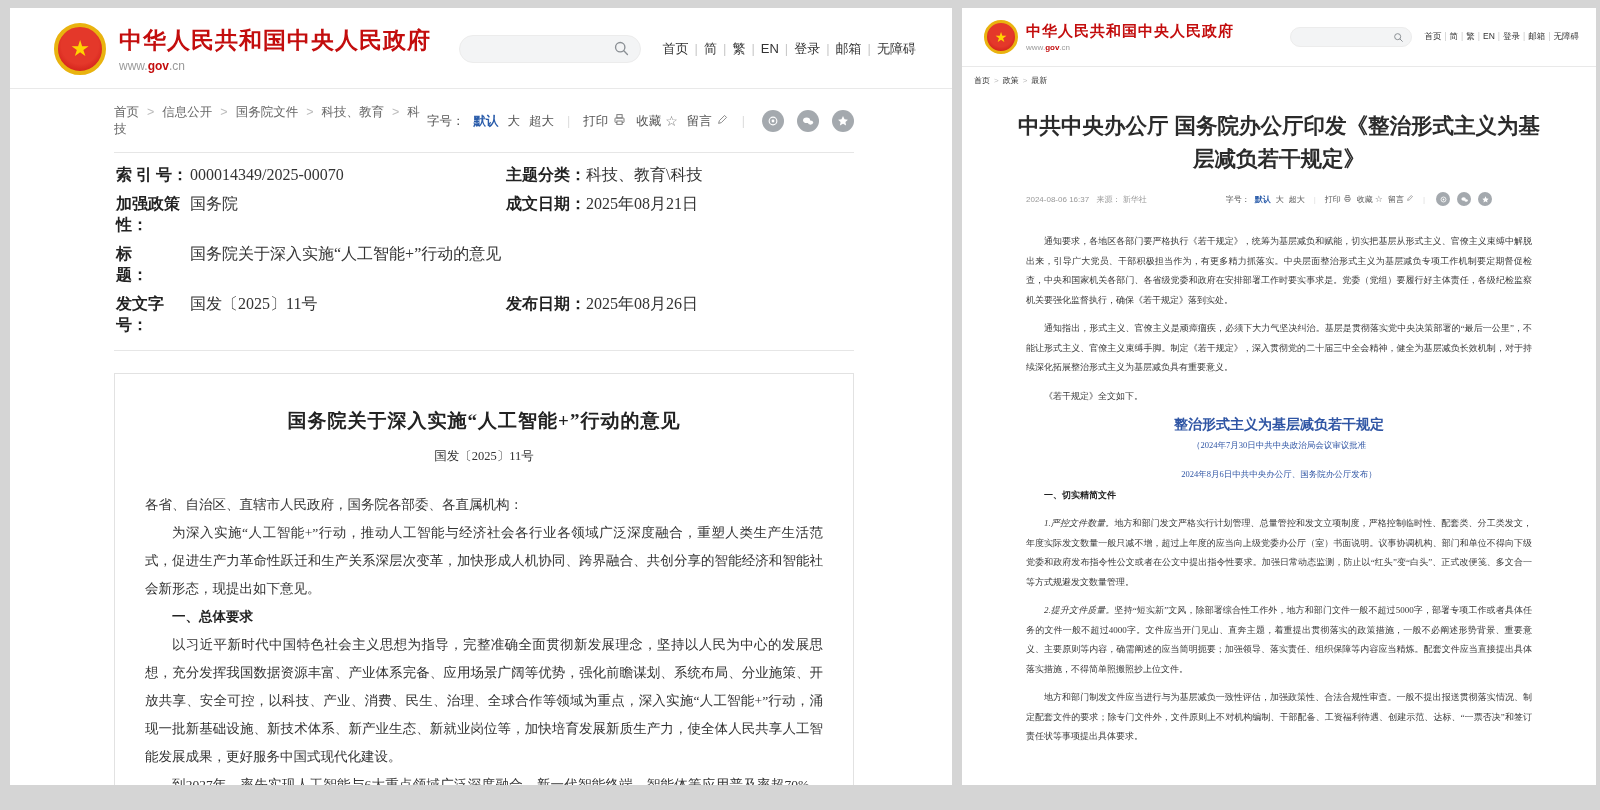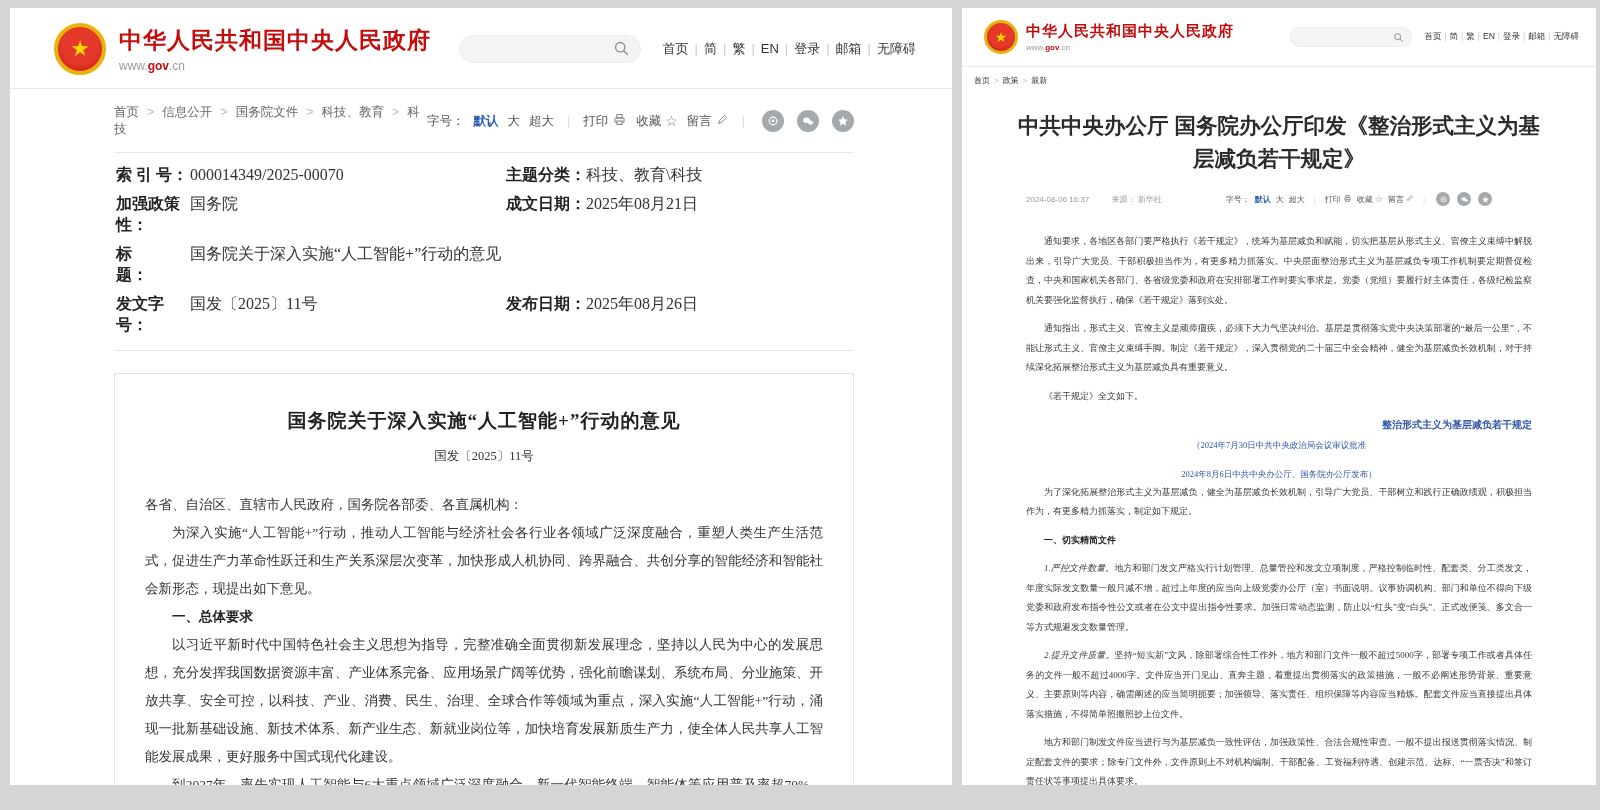--- a/index.html
+++ b/index.html
@@ -82,25 +82,25 @@
   .doc-num { font-family:"Liberation Serif","DejaVu Serif",serif; font-size:12.5px; text-align:center; margin-top:14px; color:#333; }
   .doc-body { margin-top:26px; }
   .doc-body p { font-family:"Liberation Serif","DejaVu Serif",serif; font-size:13.5px; line-height:28px; color:#333; text-align:justify; text-indent:2em; }
   .doc-body p.noind { text-indent:0; }
   .doc-body p.hd { font-weight:bold; color:#222; }
 
   
   .r-title { margin:18px 56px 0; font-size:21.5px; font-weight:bold; line-height:33px; text-align:center; color:#2b2b2b; }
   .r-meta { display:flex; justify-content:space-between; align-items:center; margin:16px 104px 0 64px; }
   .r-date { font-size:8px; color:#999; }
-  .r-date .src { margin-left:20px; }
+  .r-date .src { margin-left:5px; }
   .r-body { margin:26px 64px 0; }
   .r-body p { font-family:"Liberation Serif","DejaVu Serif",serif; font-size:9px; line-height:19.5px; color:#3a3a3a; text-align:justify; text-indent:2em; margin-bottom:9px; }
   .r-body p.hd { font-weight:bold; color:#222; margin-top:3px; }
-  .r-body p.bt { text-indent:0; text-align:right; color:#2f55a4; font-weight:bold; font-size:10px; margin:4px 0 2px; }
+  .r-body p.bt { text-indent:0; text-align:center; color:#2f55a4; font-weight:bold; font-size:14px; margin:4px 0 2px; }
   .r-body p.bs { text-indent:0; text-align:center; color:#2f55a4; font-size:8.5px; line-height:17px; margin-bottom:12px; }
   .r-body p.bs.last { margin-bottom:0; }
   .r-body .lead { font-style:italic; }
 </style>
 </head>
 <body>
 
 <div class="desktop" data-interactable="false">
 
   <section class="win win-left" data-interactable="false">
@@ -291,20 +291,19 @@
       </div>
     </div>
 
     <article class="r-body" data-interactable="false">
         <p data-interactable="false">通知要求，各地区各部门要严格执行《若干规定》，统筹为基层减负和赋能，切实把基层从形式主义、官僚主义束缚中解脱出来，引导广大党员、干部积极担当作为，有更多精力抓落实。中央层面整治形式主义为基层减负专项工作机制要定期督促检查，中央和国家机关各部门、各省级党委和政府在安排部署工作时要实事求是。党委（党组）要履行好主体责任，各级纪检监察机关要强化监督执行，确保《若干规定》落到实处。</p>
         <p data-interactable="false">通知指出，形式主义、官僚主义是顽瘴痼疾，必须下大力气坚决纠治。基层是贯彻落实党中央决策部署的“最后一公里”，不能让形式主义、官僚主义束缚手脚。制定《若干规定》，深入贯彻党的二十届三中全会精神，健全为基层减负长效机制，对于持续深化拓展整治形式主义为基层减负具有重要意义。</p>
         <p data-interactable="false">《若干规定》全文如下。</p>
         <p class="bt" data-interactable="false">整治形式主义为基层减负若干规定</p>
         <p class="bs" data-interactable="false">（2024年7月30日中共中央政治局会议审议批准</p>
         <p class="bs last" data-interactable="false">2024年8月6日中共中央办公厅、国务院办公厅发布）</p>
-        <p data-interactable="false">为了深化拓展整治形式主义为基层减负，健全为基层减负长效机制，引导广大党员、干部树立和践行正确政绩观，积极担当作为，有更多精力抓落实，制定如下规定。</p>
         <p class="hd" data-interactable="false">一、切实精简文件</p>
         <p data-interactable="false"><em class="lead" data-interactable="false">1.严控文件数量。</em>地方和部门发文严格实行计划管理、总量管控和发文立项制度，严格控制临时性、配套类、分工类发文，年度实际发文数量一般只减不增，超过上年度的应当向上级党委办公厅（室）书面说明。议事协调机构、部门和单位不得向下级党委和政府发布指令性公文或者在公文中提出指令性要求。加强日常动态监测，防止以“红头”变“白头”、正式改便笺、多文合一等方式规避发文数量管理。</p>
         <p data-interactable="false"><em class="lead" data-interactable="false">2.提升文件质量。</em>坚持“短实新”文风，除部署综合性工作外，地方和部门文件一般不超过5000字，部署专项工作或者具体任务的文件一般不超过4000字。文件应当开门见山、直奔主题，着重提出贯彻落实的政策措施，一般不必阐述形势背景、重要意义、主要原则等内容，确需阐述的应当简明扼要；加强领导、落实责任、组织保障等内容应当精炼。配套文件应当直接提出具体落实措施，不得简单照搬照抄上位文件。</p>
         <p data-interactable="false">地方和部门制发文件应当进行与为基层减负一致性评估，加强政策性、合法合规性审查。一般不提出报送贯彻落实情况、制定配套文件的要求；除专门文件外，文件原则上不对机构编制、干部配备、工资福利待遇、创建示范、达标、“一票否决”和签订责任状等事项提出具体要求。</p>
       </article>
   </section>
 </div>
 
 </body></html>

